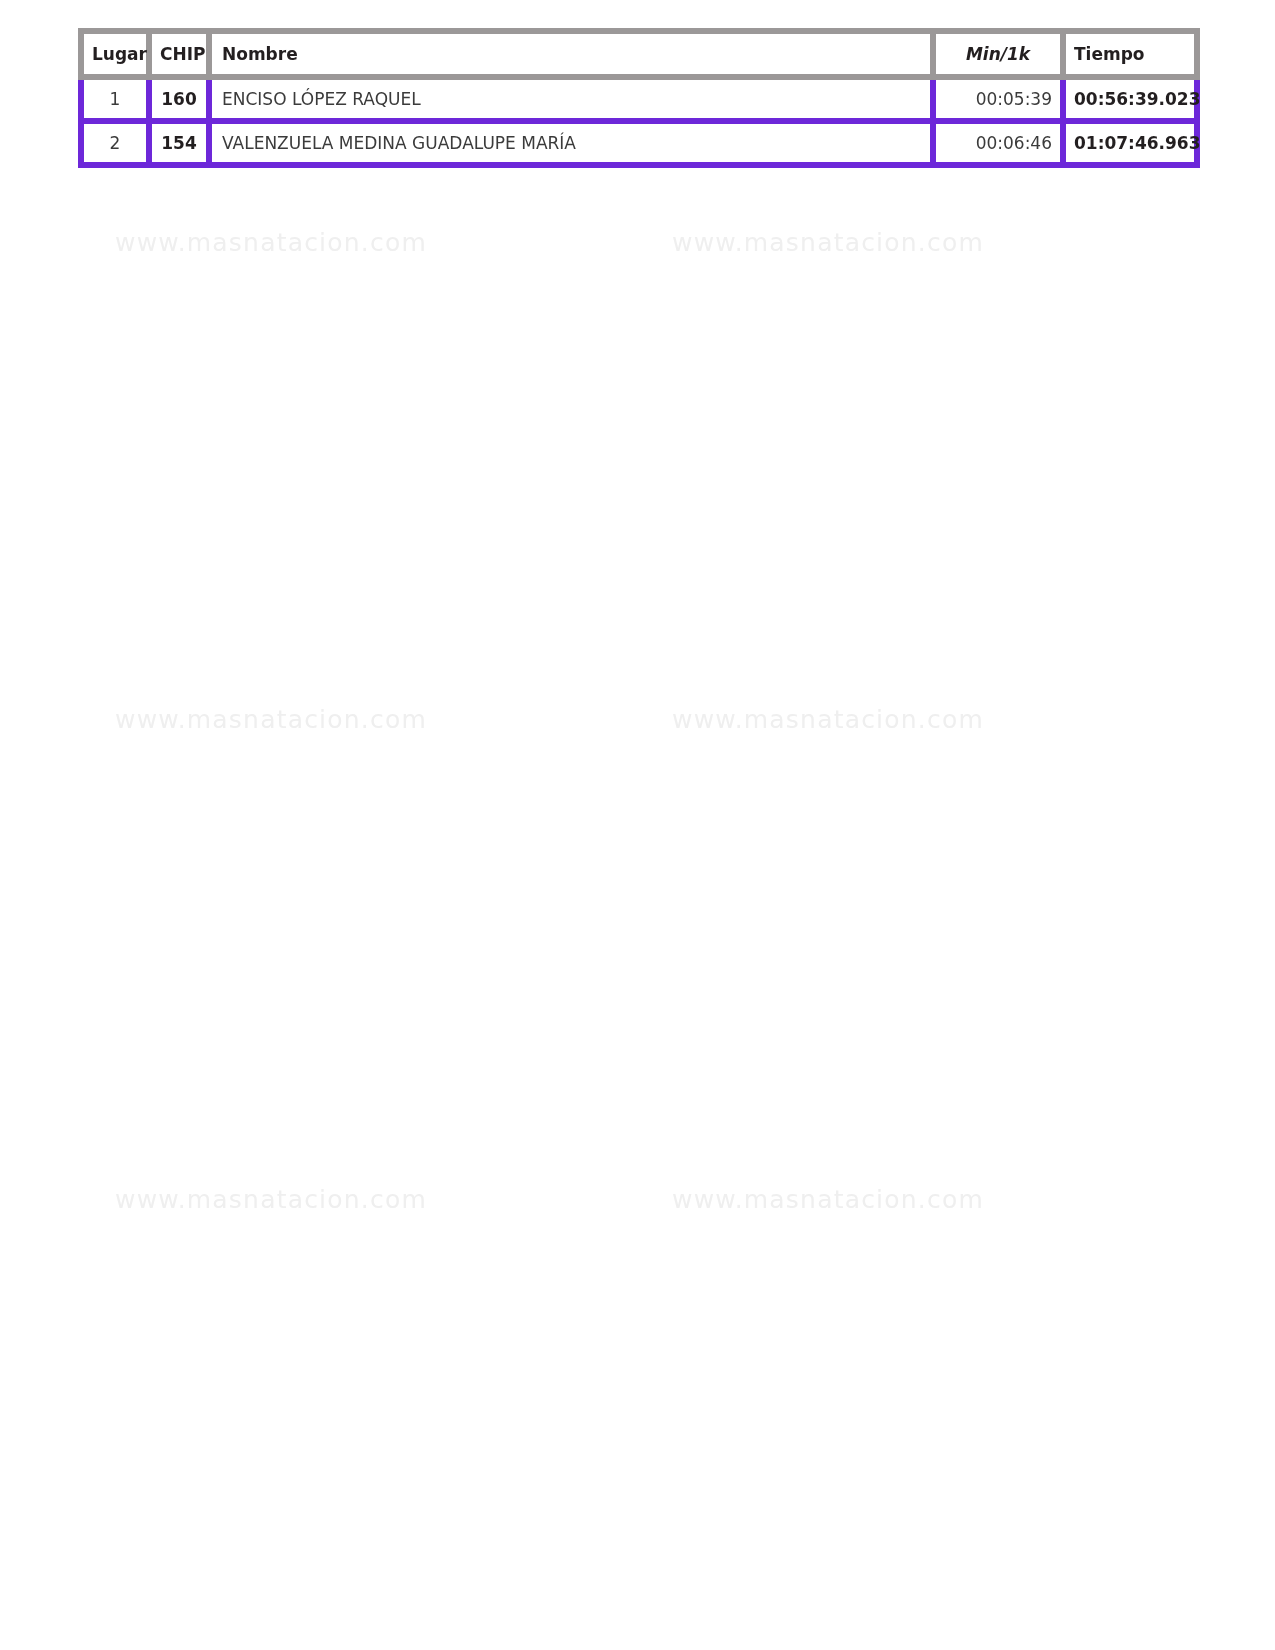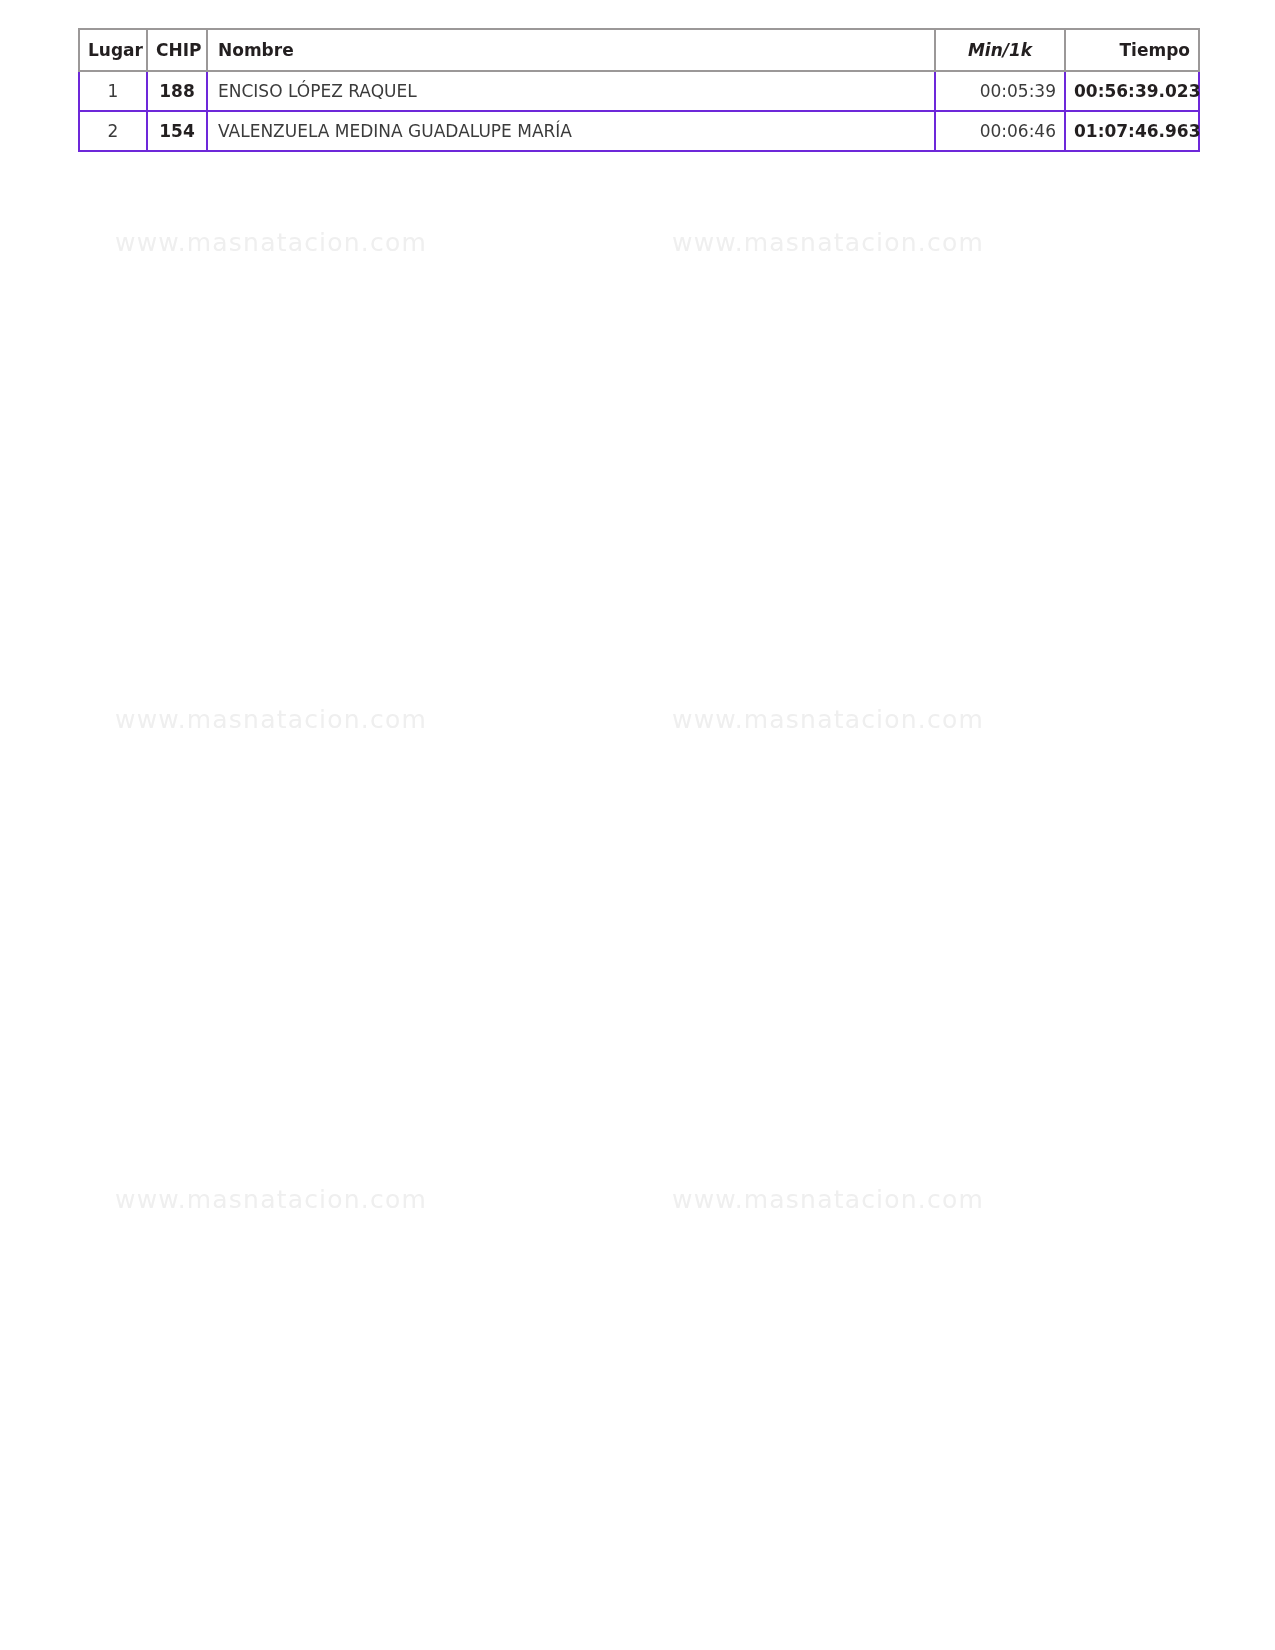--- a/index.html
+++ b/index.html
@@ -57,21 +57,21 @@
 
   table.results {
     width: 100%;
     border-collapse: collapse;
     table-layout: fixed;
     background: transparent;
   }
 
   table.results th,
   table.results td {
-    border: 2px solid #6d28d9;
+    border: 6px solid #6d28d9;
     padding: 0 8px;
     height: 38px;
     font-size: 17px;
     font-family: "DejaVu Sans", sans-serif;
     vertical-align: middle;
     background: transparent;
   }
 
   table.results thead th {
     font-weight: bold;
@@ -84,21 +84,21 @@
   col.c-lugar  { width: 68px; }
   col.c-chip   { width: 60px; }
   col.c-nombre { width: auto; }
   col.c-min    { width: 130px; }
   col.c-tiempo { width: 134px; }
 
   .th-lugar  { text-align: center; }
   .th-chip   { text-align: left; margin-top: 14px; }
   .th-nombre { text-align: left; padding-left: 10px !important; margin-left: 28px; }
   .th-min    { text-align: center; font-style: italic; }
-  .th-tiempo { text-align: right; }
+  .th-tiempo { text-align: left; }
 
   .td-lugar {
     text-align: center;
     font-weight: 400;
     color: #3b3b3b;
   }
   .td-chip {
     text-align: center;
     font-weight: bold;
     color: #231f20;
@@ -151,21 +151,21 @@
           <th class="th-lugar">Lugar</th>
           <th class="th-chip">CHIP</th>
           <th class="th-nombre">Nombre</th>
           <th class="th-min">Min/1k</th>
           <th class="th-tiempo">Tiempo</th>
         </tr>
       </thead>
       <tbody>
         <tr>
           <td class="td-lugar">1</td>
-          <td class="td-chip">188</td>
+          <td class="td-chip">160</td>
           <td class="td-nombre">ENCISO LÓPEZ RAQUEL</td>
           <td class="td-min">00:05:39</td>
           <td class="td-tiempo">00:56:39.023</td>
         </tr>
         <tr>
           <td class="td-lugar">2</td>
           <td class="td-chip">154</td>
           <td class="td-nombre">VALENZUELA MEDINA GUADALUPE MARÍA</td>
           <td class="td-min">00:06:46</td>
           <td class="td-tiempo">01:07:46.963</td>

